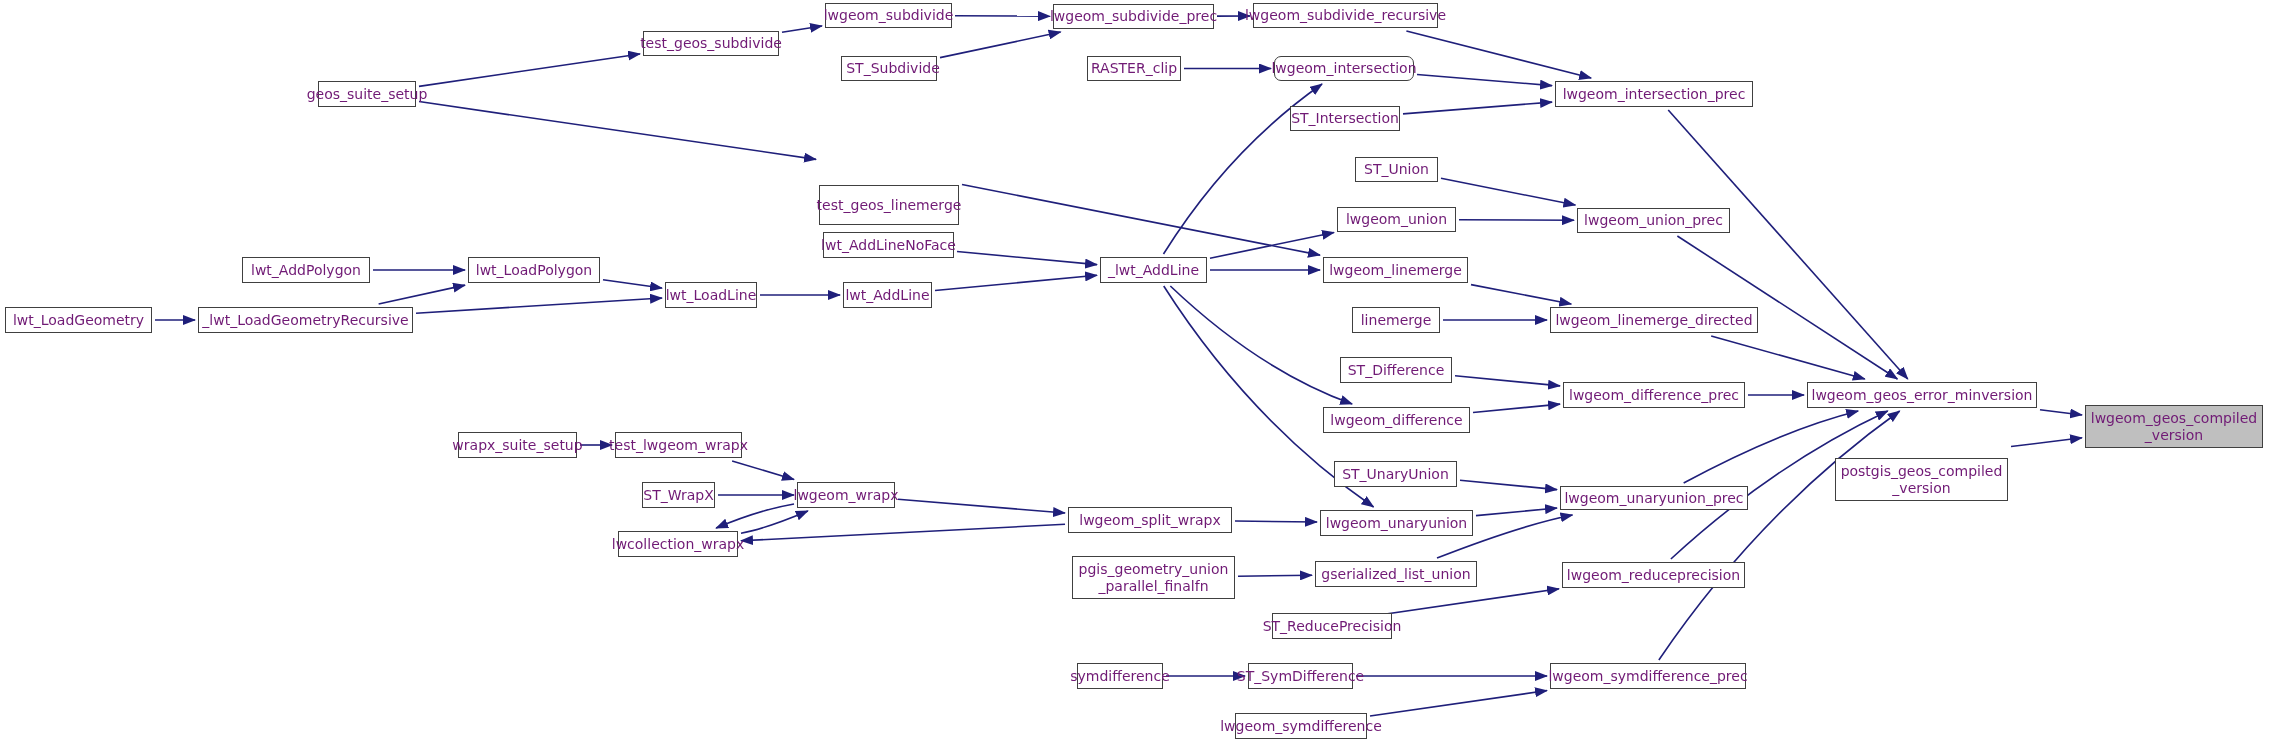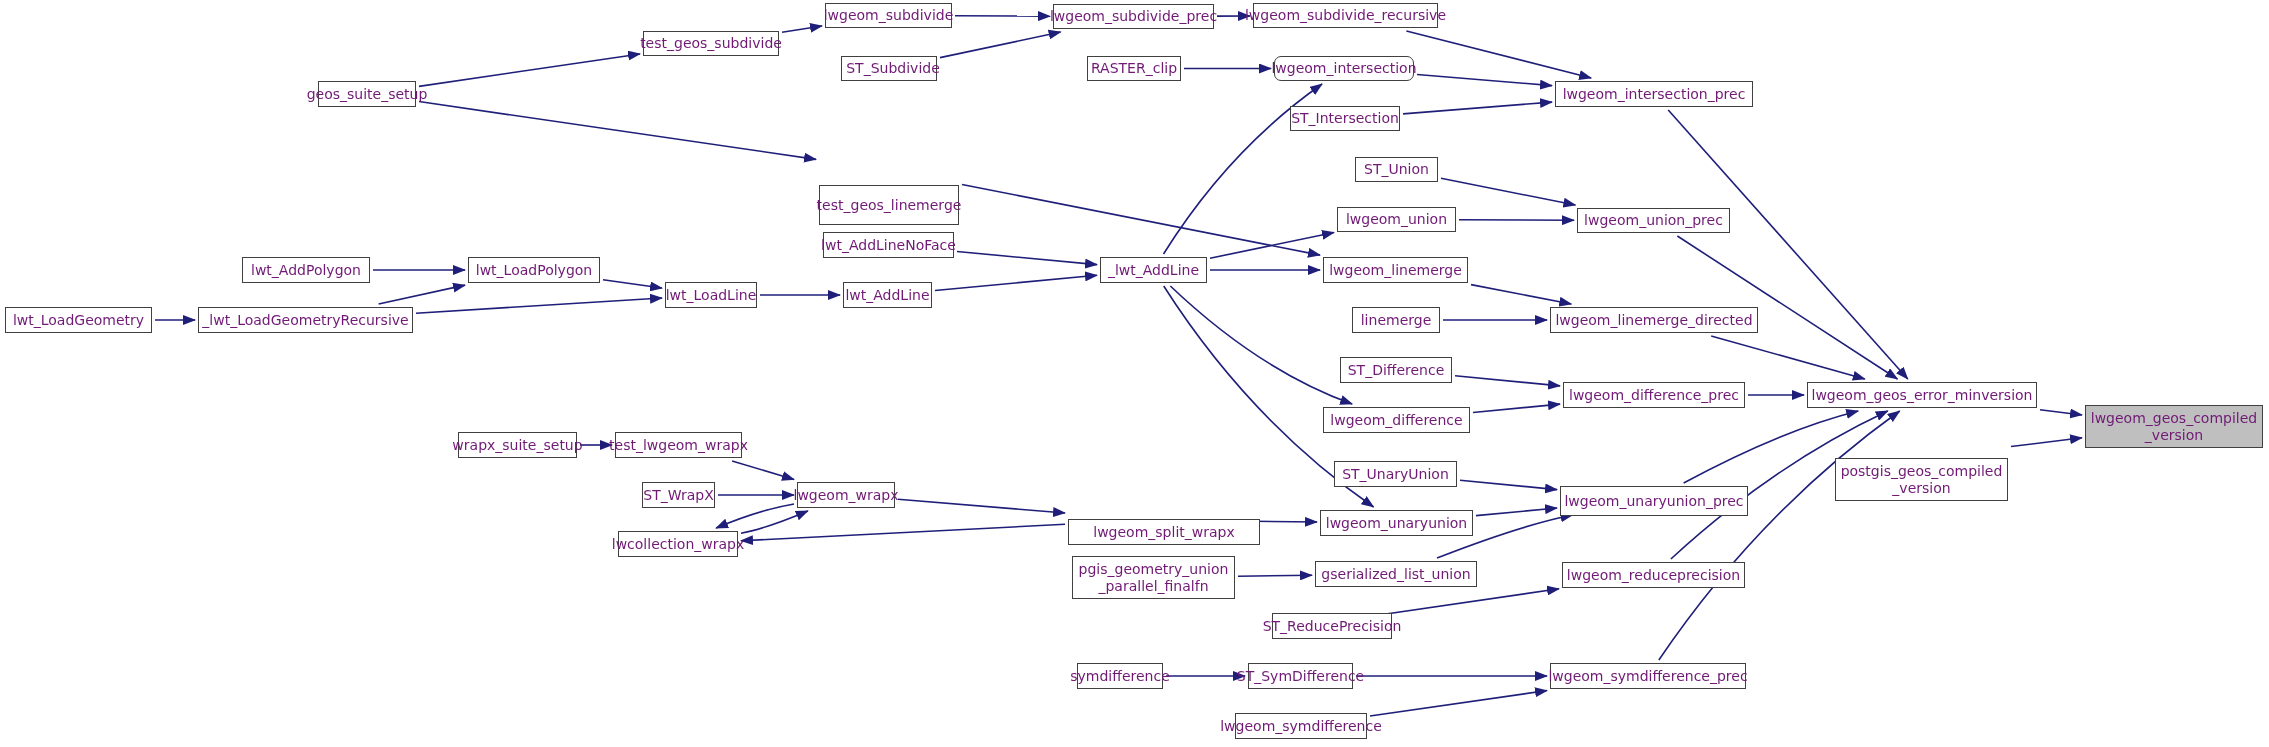--- a/index.html
+++ b/index.html
@@ -121,22 +121,22 @@
     <div class="node" style="left: 1807px; top: 382px; width: 230px; height: 26px; border-color: rgb(64, 64, 64); background: rgb(255, 255, 255);">lwgeom_geos_error_minversion</div>
     <div class="node hl" style="left: 2085px; top: 405px; width: 178px; height: 43px; border-color: rgb(64, 64, 64); background: rgb(191, 191, 191);">lwgeom_geos_compiled
 _version</div>
     <div class="node" style="left: 1835px; top: 436px; width: 173px; height: 43px; border-color: rgb(64, 64, 64); background: rgb(255, 255, 255); margin-top: 22px;">postgis_geos_compiled
 _version</div>
     <div class="node" style="left: 458px; top: 432px; width: 119px; height: 26px; border-color: rgb(64, 64, 64); background: rgb(255, 255, 255);">wrapx_suite_setup</div>
     <div class="node" style="left: 615px; top: 432px; width: 127px; height: 26px; border-color: rgb(64, 64, 64); background: rgb(255, 255, 255); text-align: right;">test_lwgeom_wrapx</div>
     <div class="node" style="left: 642px; top: 482px; width: 73px; height: 26px; border-color: rgb(64, 64, 64); background: rgb(255, 255, 255);">ST_WrapX</div>
     <div class="node" style="left: 797px; top: 482px; width: 98px; height: 26px; border-color: rgb(64, 64, 64); background: rgb(255, 255, 255);">lwgeom_wrapx</div>
     <div class="node" style="left: 1334px; top: 461px; width: 123px; height: 26px; border-color: rgb(64, 64, 64); background: rgb(255, 255, 255);">ST_UnaryUnion</div>
-    <div class="node" style="left: 1560px; top: 486px; width: 188px; height: 30px; border-color: rgb(64, 64, 64); background: rgb(255, 255, 255);">lwgeom_unaryunion_prec</div>
-    <div class="node" style="left: 1068px; top: 507px; width: 192px; height: 26px; border-color: rgb(64, 64, 64); background: rgb(255, 255, 255); margin-top: 12px;">lwgeom_split_wrapx</div>
+    <div class="node" style="left: 1560px; top: 486px; width: 188px; height: 24px; border-color: rgb(64, 64, 64); background: rgb(255, 255, 255);">lwgeom_unaryunion_prec</div>
+    <div class="node" style="left: 1068px; top: 507px; width: 164px; height: 26px; border-color: rgb(64, 64, 64); background: rgb(255, 255, 255);">lwgeom_split_wrapx</div>
     <div class="node" style="left: 1320px; top: 510px; width: 153px; height: 26px; border-color: rgb(64, 64, 64); background: rgb(255, 255, 255);">lwgeom_unaryunion</div>
     <div class="node" style="left: 618px; top: 531px; width: 120px; height: 26px; border-color: rgb(64, 64, 64); background: rgb(255, 255, 255);">lwcollection_wrapx</div>
     <div class="node" style="left: 1072px; top: 556px; width: 163px; height: 43px; border-color: rgb(64, 64, 64); background: rgb(255, 255, 255);">pgis_geometry_union
 _parallel_finalfn</div>
     <div class="node" style="left: 1315px; top: 561px; width: 162px; height: 26px; border-color: rgb(64, 64, 64); background: rgb(255, 255, 255);">gserialized_list_union</div>
     <div class="node" style="left: 1562px; top: 562px; width: 183px; height: 26px; border-color: rgb(64, 64, 64); background: rgb(255, 255, 255);">lwgeom_reduceprecision</div>
     <div class="node" style="left: 1244px; top: 613px; width: 120px; height: 26px; border-color: rgb(64, 64, 64); background: rgb(255, 255, 255); margin-left: 28px;">ST_ReducePrecision</div>
     <div class="node" style="left: 1077px; top: 663px; width: 86px; height: 26px; border-color: rgb(64, 64, 64); background: rgb(255, 255, 255);">symdifference</div>
     <div class="node" style="left: 1248px; top: 663px; width: 105px; height: 26px; border-color: rgb(64, 64, 64); background: rgb(255, 255, 255);">ST_SymDifference</div>
     <div class="node" style="left: 1550px; top: 663px; width: 196px; height: 26px; border-color: rgb(64, 64, 64); background: rgb(255, 255, 255);">lwgeom_symdifference_prec</div>

